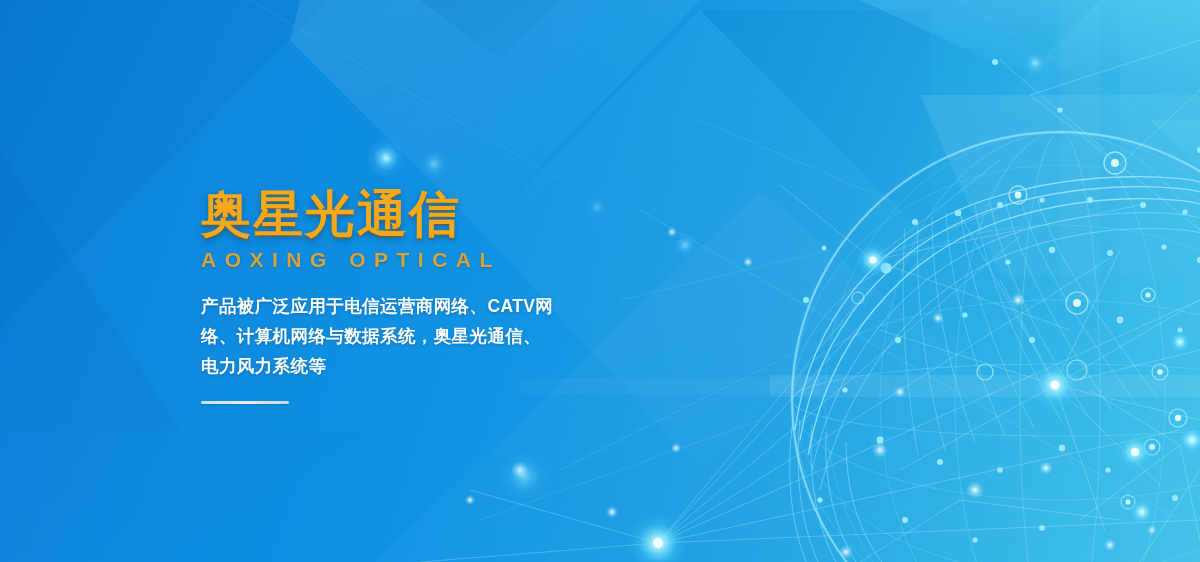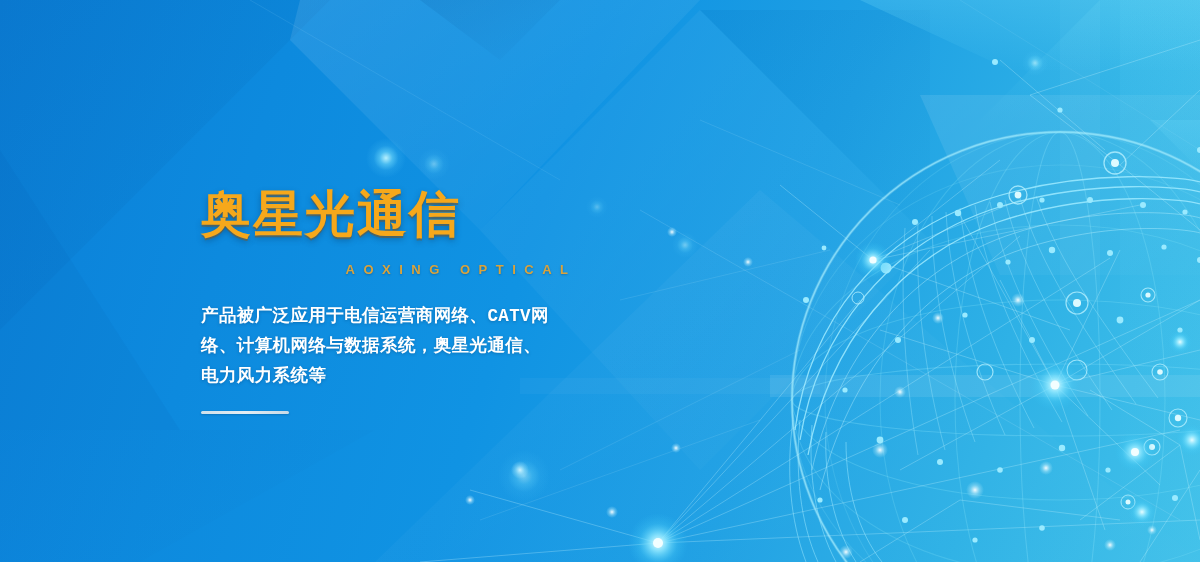--- a/index.html
+++ b/index.html
@@ -56,40 +56,38 @@
     line-height:56px;
     font-weight:700;
     color:#f6a81b;
     letter-spacing:2px;
     text-shadow:
       0 2px 0 rgba(150,80,0,.45),
       0 3px 6px rgba(0,48,90,.40);
     white-space:nowrap;
   }
   .subtitle{
-    margin-top:18px;
-    font-size:13px;
+    margin-top:8px;
+    font-size:21px;
     line-height:20px;
     font-weight:700;
     color:#d9a33c;
     letter-spacing:8.5px;
     text-shadow:0 1px 2px rgba(0,50,95,.35);
     white-space:nowrap;
-    text-align:center;
   }
   .desc{
     margin-top:21px;
     font-size:17.5px;
     line-height:30px;
     font-weight:700;
     color:#ffffff;
     letter-spacing:.4px;
     text-shadow:0 1px 3px rgba(0,55,105,.35);
     max-width:420px;
-    font-family:Liberation Mono, monospace;
   }
   .desc p{ margin:0; white-space:nowrap; }
   .rule{
     margin-top:20px;
     width:88px; height:3px;
     background:linear-gradient(90deg,#cfe0ea 0%,#e4edf3 50%,#c6d9e6 100%);
     border-radius:2px;
     box-shadow:0 1px 2px rgba(0,50,95,.25);
   }
 </style>

